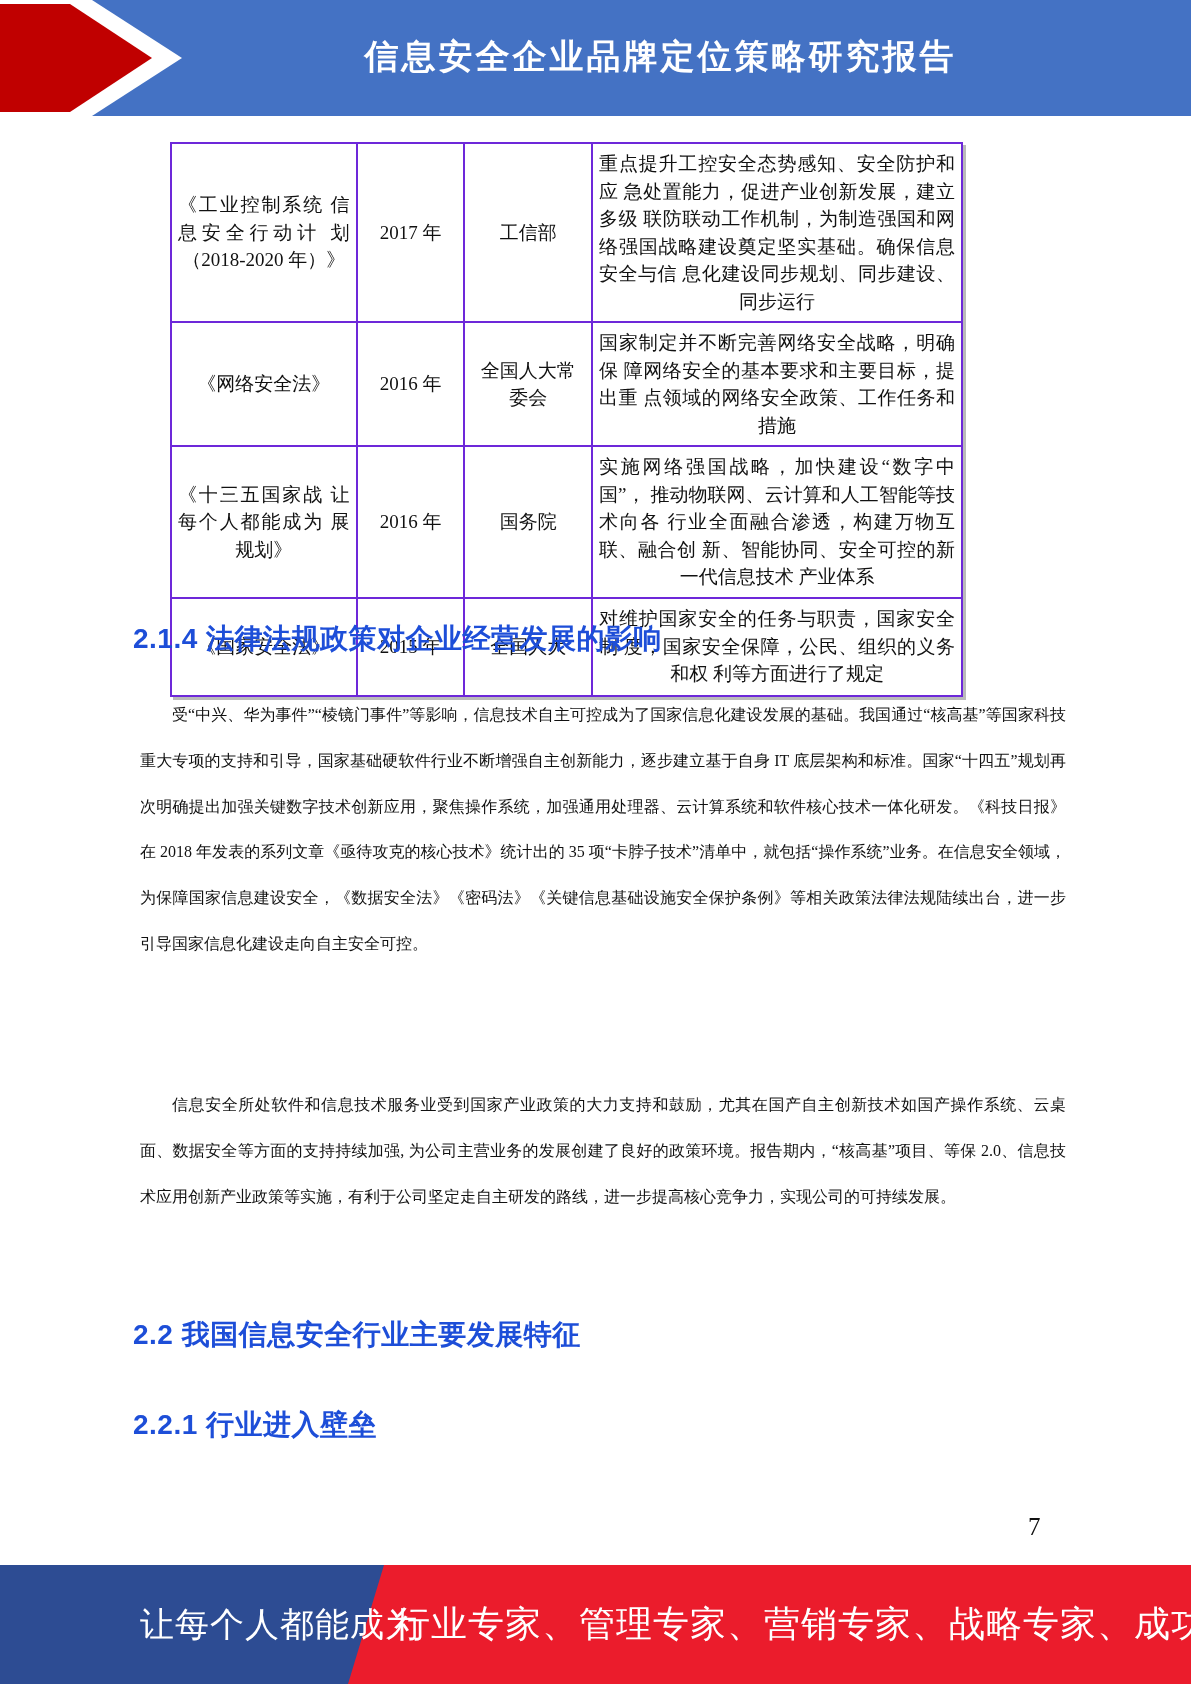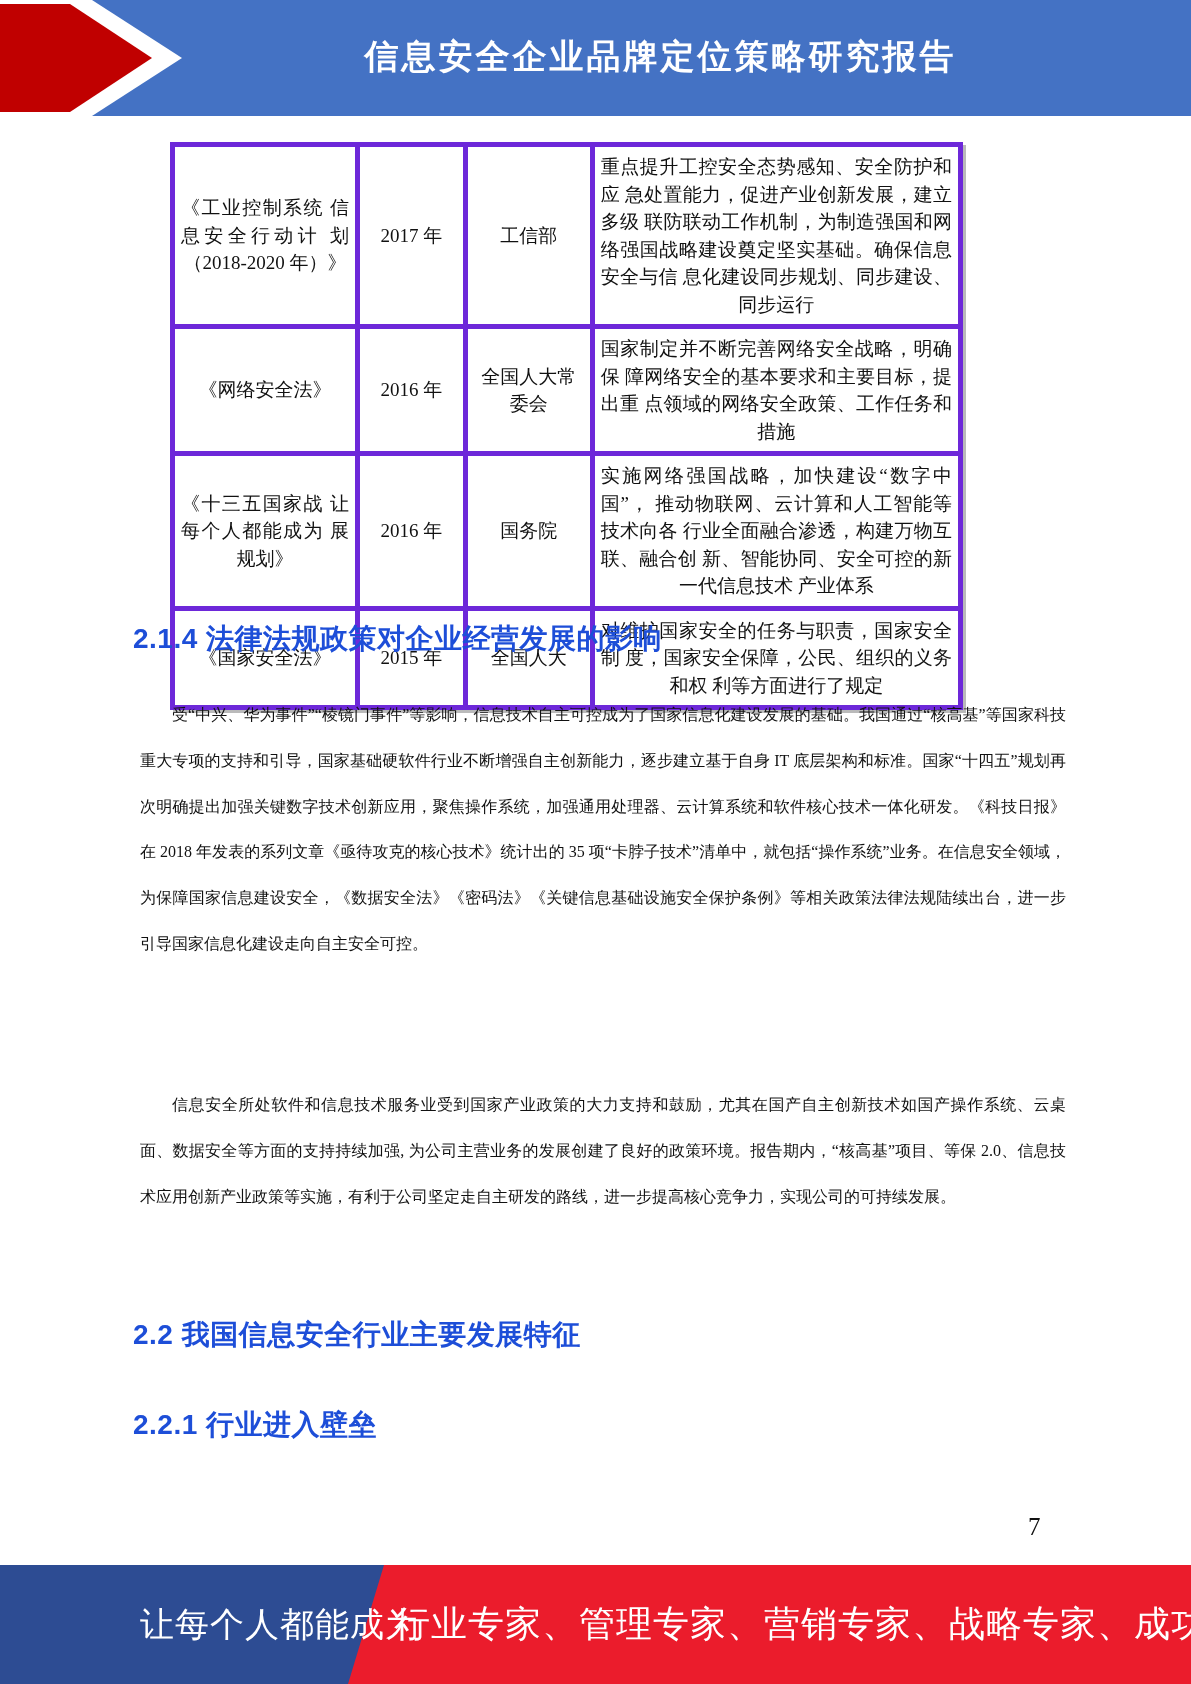--- a/index.html
+++ b/index.html
@@ -66,21 +66,21 @@
     top: 142px;
     left: 170px;
     width: 793px;
     border-collapse: collapse;
     font-size: 19px;
     line-height: 27.5px;
     color: #111;
     box-shadow: 3px 3px 0 rgba(130,130,130,0.55);
   }
   .policy-table td {
-    border: 5px solid #6d28d9;
+    border: 2px solid #6d28d9;
     vertical-align: middle;
     padding: 6px 6px;
   }
   .policy-table .col-name   { width: 186px; text-align: justify; text-align-last: center; border-radius: 19px; }
   .policy-table .col-year   { width: 108px; text-align: center; }
   .policy-table .col-issuer { width: 128px; text-align: center; white-space: pre-line; margin-top: 20px; }
   .policy-table .col-desc   { width: 371px; text-align: justify; text-align-last: center; }
   .row-1 { height: 148px; }
   .row-2 { height: 108px; }
   .row-3 { height: 106px; }

